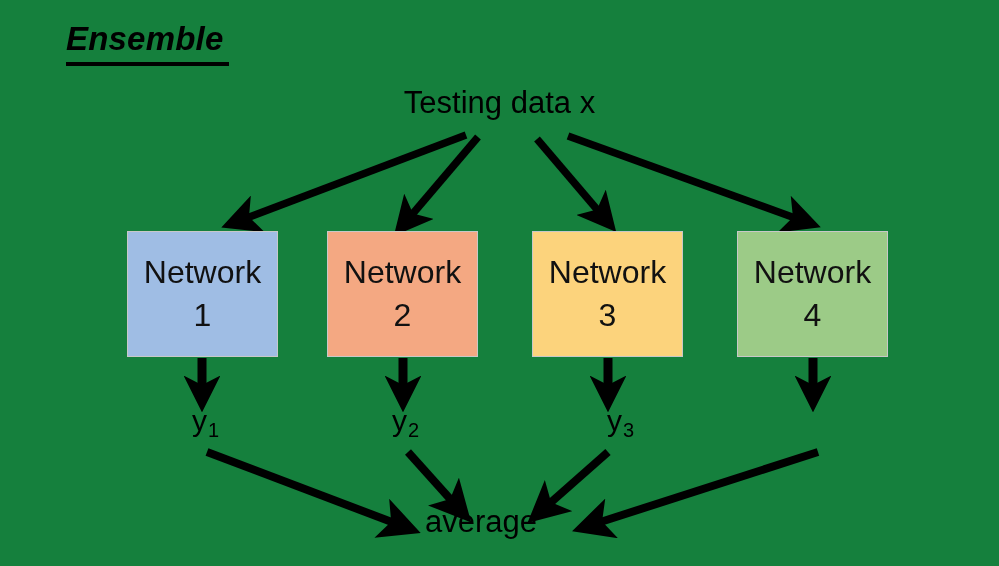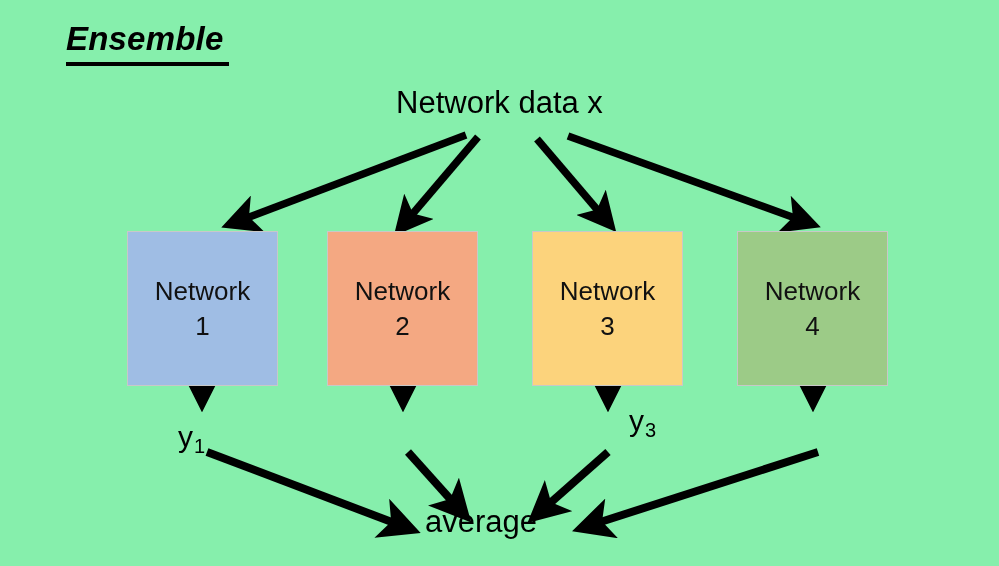--- a/index.html
+++ b/index.html
@@ -9,21 +9,21 @@
     background: #ffffff;
   }
   body {
     font-family: "Liberation Sans", sans-serif;
     color: #000000;
   }
   #stage {
     position: relative;
     width: 999px;
     height: 566px;
-    background: #86efac;
+    background: #15803d;
     overflow: hidden;
   }
   #wires {
     position: absolute;
     left: 0;
     top: 0;
     width: 999px;
     height: 566px;
     pointer-events: none;
   }
@@ -52,28 +52,28 @@
     top: 85px;
     width: 999px;
     text-align: center;
     font-size: 31px;
     color: #000000;
     white-space: nowrap;
   }
   .net-box {
     position: absolute;
     width: 151px;
-    height: 155px;
+    height: 126px;
     border: 1px solid #c8c8c8;
     box-sizing: border-box;
     display: flex;
     flex-direction: column;
     align-items: center;
     justify-content: center;
-    font-size: 26px;
+    font-size: 32px;
     line-height: 1.34;
     color: #111111;
   }
   .net-box .net-line {
     display: block;
     text-align: center;
   }
   #box-1 { left: 127px; top: 231px; background: #9fbde4; }
   #box-2 { left: 327px; top: 231px; background: #f4a882; }
   #box-3 { left: 532px; top: 231px; background: #fcd37c; }
@@ -88,23 +88,23 @@
     color: #000000;
     white-space: nowrap;
   }
   .y-label .sub {
     font-size: 20px;
     vertical-align: baseline;
     position: relative;
     top: 6px;
     left: 1px;
   }
-  #y-1 { left: 156px; margin-top: 16px; }
+  #y-1 { left: 170px; }
   #y-2 { left: 370px; }
-  #y-3 { left: 607px; }
+  #y-3 { left: 585px; }
   #y-4 { left: 780px; }
 
   .average-label {
     position: absolute;
     left: 425px;
     top: 504px;
     width: 150px;
     text-align: left;
     font-size: 31px;
     color: #000000;
@@ -138,37 +138,38 @@
 
     <line x1="207" y1="452" x2="405" y2="527" stroke="#000000" stroke-width="8" marker-end="url(#ah-thin)"></line>
     <line x1="408" y1="452" x2="460" y2="510" stroke="#000000" stroke-width="8" marker-end="url(#ah-thin)"></line>
     <line x1="608" y1="452" x2="540" y2="512" stroke="#000000" stroke-width="8" marker-end="url(#ah-thin)"></line>
     <line x1="818" y1="452" x2="588" y2="526" stroke="#000000" stroke-width="8" marker-end="url(#ah-thin)"></line>
   </svg>
 
   <div class="slide-title">Ensemble</div>
   <div class="title-rule"></div>
 
-  <div class="source-label">Network data x</div>
+  <div class="source-label">Testing data x</div>
 
   <div class="net-box" id="box-1">
     <span class="net-line">Network</span>
     <span class="net-line">1</span>
   </div>
   <div class="net-box" id="box-2">
     <span class="net-line">Network</span>
     <span class="net-line">2</span>
   </div>
   <div class="net-box" id="box-3">
     <span class="net-line">Network</span>
     <span class="net-line">3</span>
   </div>
   <div class="net-box" id="box-4">
     <span class="net-line">Network</span>
     <span class="net-line">4</span>
   </div>
 
   <div class="y-label" id="y-1"><span>y</span><span class="sub">1</span></div>
+  <div class="y-label" id="y-2"><span>y</span><span class="sub">2</span></div>
   <div class="y-label" id="y-3"><span>y</span><span class="sub">3</span></div>
 
   <div class="average-label">average</div>
 
 </div>
 
 </body></html>

